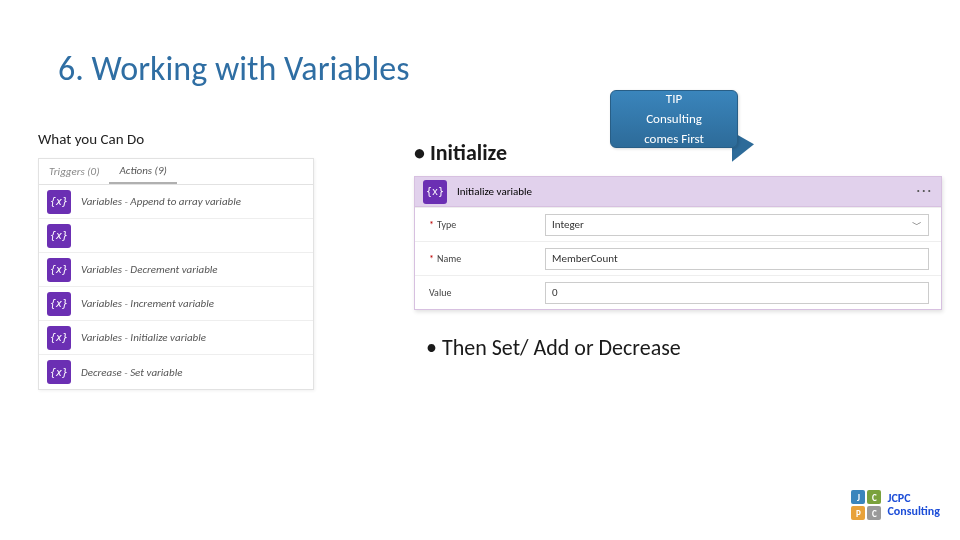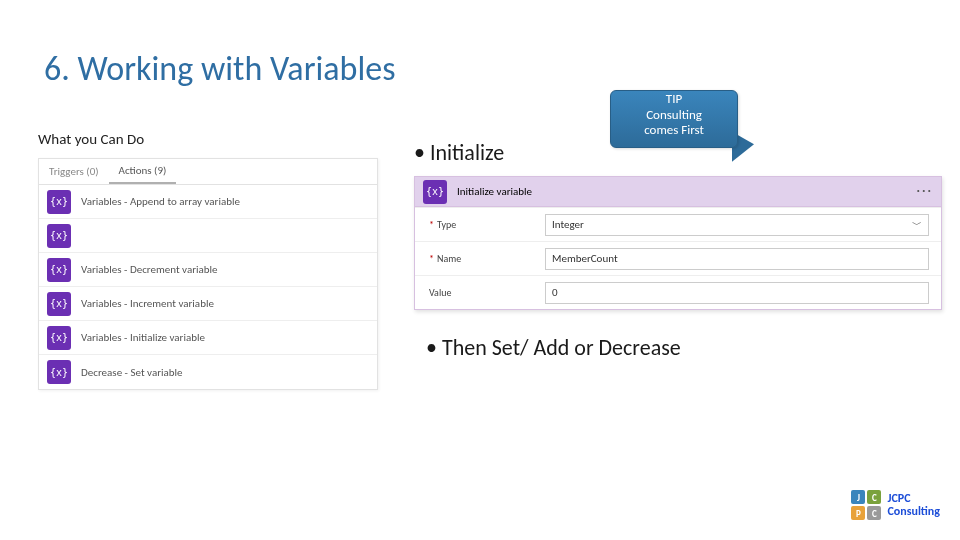--- a/index.html
+++ b/index.html
@@ -5,79 +5,81 @@
   * { box-sizing: border-box; margin: 0; padding: 0; }
   body {
     width: 960px; height: 540px;
     font-family: "Segoe UI", Calibri, Arial, sans-serif;
     background: #fff;
     position: relative;
     overflow: hidden;
   }
   .title {
     position: absolute;
-    left: 44px; top: 48px;
+    left: 58px; top: 48px;
     font-size: 34px;
     font-weight: 400;
     color: #2f6ea3;
   }
   .subtitle {
     position: absolute;
     left: 38px; top: 130px;
     font-size: 15px;
     color: #222;
   }
   .bullet1 {
     position: absolute;
     left: 414px; top: 139px;
     font-size: 22px;
     color: #1a1a1a;
+    font-weight: bold;
   }
   .bullet2 {
     position: absolute;
     left: 426px; top: 334px;
     font-size: 22px;
     color: #1a1a1a;
   }
   
   .tip-box {
     position: absolute;
     left: 610px; top: 90px;
     width: 128px; height: 58px;
     border-radius: 6px;
     background: linear-gradient(#3a85bc, #2d6b99);
     border: 1px solid #285e86;
     color: #fff;
     display: flex; flex-direction: column;
-    align-items: center; justify-content: flex-start;
+    align-items: center; justify-content: space-between;
     font-size: 13px;
     line-height: 1.2;
     box-shadow: 1px 1px 3px rgba(0,0,0,.15);
     z-index: 3;
   }
   .tip-tail {
     position: absolute;
     left: 732px; top: 134px;
     width: 0; height: 0;
     border-left: 22px solid #2d6b99;
     border-top: 8px solid transparent;
     border-bottom: 22px solid transparent;
     transform: skewY(12deg);
     z-index: 2;
   }
   
   .actions-panel {
     position: absolute;
     left: 38px; top: 158px;
-    width: 340px;
+    width: 276px;
     border: 1px solid #e2e2e2;
     background: #fff;
     font-size: 11px;
     color: #555;
     box-shadow: 1px 1px 3px rgba(0,0,0,.06);
+    font-style: italic;
   }
   .actions-tabs {
     display: flex;
     border-bottom: 1px solid #e2e2e2;
     height: 26px;
     align-items: center;
   }
   .actions-tabs .tab {
     padding: 0 10px;
     color: #888;

